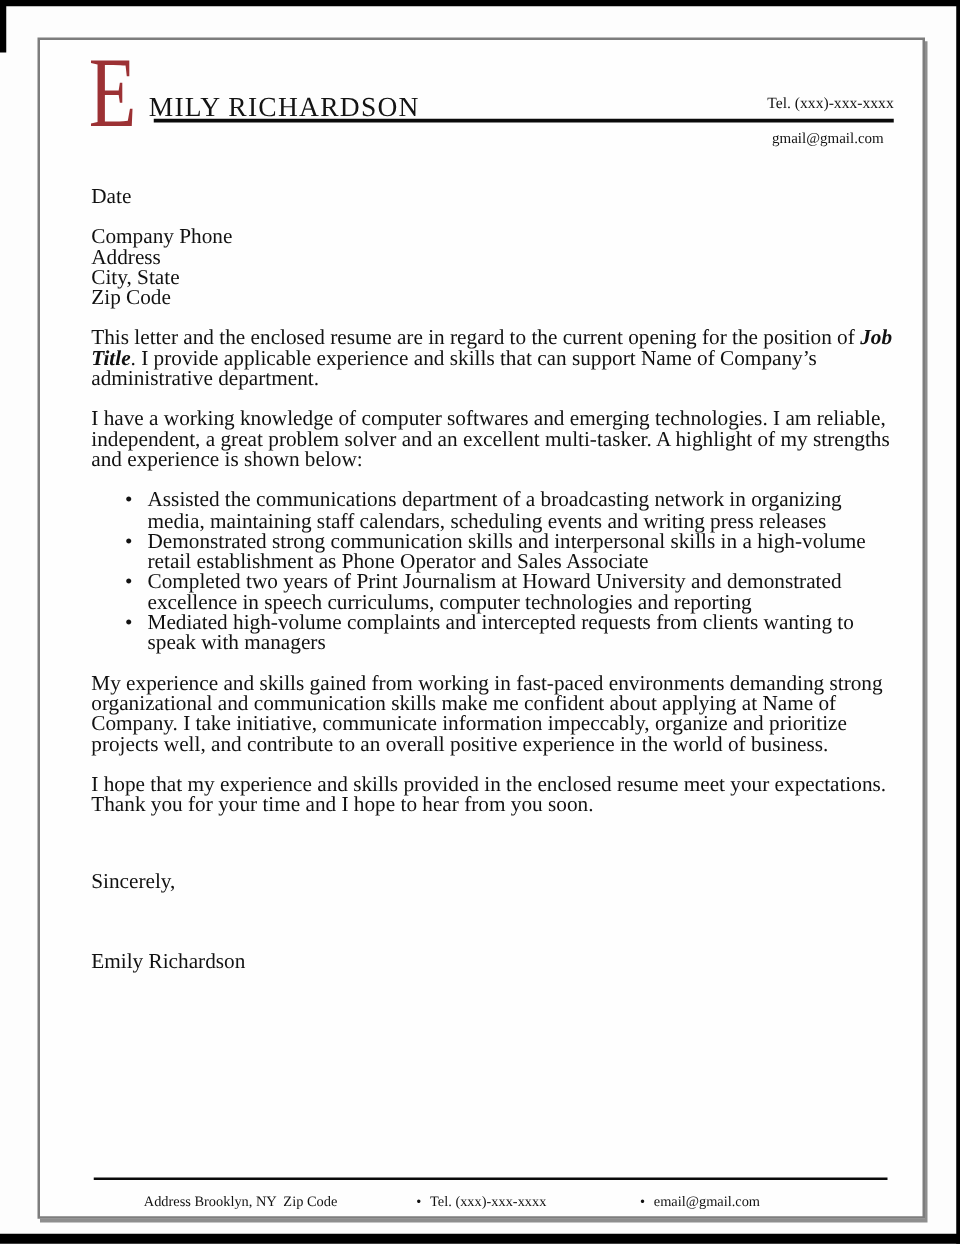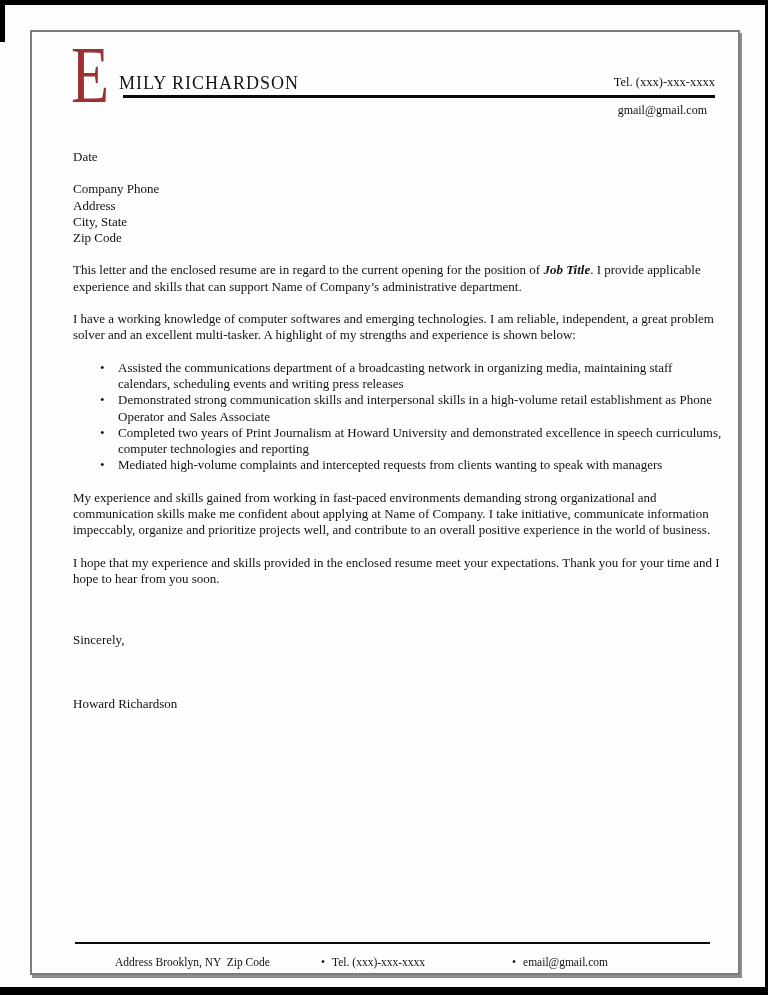--- a/index.html
+++ b/index.html
@@ -36,38 +36,38 @@
   .big-e {
     position: absolute; left: -2px; top: -17px;
     font-size: 80px; line-height: 80px;
     color: #9c3134;
     display: inline-block;
     transform: scaleX(0.78);
     transform-origin: left top;
   }
   .lh-name {
     position: absolute; left: 46px; top: 21px;
-    font-size: 18px; letter-spacing: 1px;
+    font-size: 22px; letter-spacing: 1px;
     color: #141414;
   }
   .lh-tel {
     position: absolute; right: 8px; top: 23px;
     font-size: 12.5px;
   }
   .lh-rule {
     position: absolute; left: 50px; right: 8px; top: 43px;
     height: 3px; background: #0a0a0a;
   }
   .lh-email {
     position: absolute; right: 16px; top: 51px;
     font-size: 12px;
   }
 
   
-  .doc { font-size: 13px; line-height: 16.3px; }
+  .doc { font-size: 17px; line-height: 16.3px; }
   .doc p { margin: 16px 0 0 0; }
   .doc .date       { margin-top: 25px; }
   .doc .salutation { margin-top: 29px; }
   .doc .closing    { margin-top: 45px; }
   .doc .signature  { margin-top: 47px; }
   .doc b { font-weight: bold; font-style: italic; }
 
   ul.highlights {
     margin: 16px 0 0 0;
     padding: 0 0 0 45px;
@@ -77,21 +77,21 @@
   ul.highlights li::before {
     content: "\2022";
     position: absolute; left: -18px; top: 0;
   }
 
   
   .footer { position: absolute; left: 43px; right: 28px; bottom: 19px; }
   .footer-rule { height: 2.5px; background: #0a0a0a; }
   .footer-row { position: relative; height: 18px; margin-top: 12px; font-size: 11.5px; }
   .footer-row .f-addr  { position: absolute; left: 40px;  white-space: pre-wrap; }
-  .footer-row .f-tel   { position: absolute; left: 246px; }
+  .footer-row .f-tel   { position: absolute; left: 258px; }
   .footer-row .f-email { position: absolute; left: 437px; }
   .f-sep { display: inline-block; margin-right: 7px; }
 </style>
 </head>
 <body>
 
 <div class="screen-edge edge-top"></div>
 <div class="screen-edge edge-bottom"></div>
 <div class="screen-edge edge-right"></div>
 <div class="screen-edge edge-left-corner"></div>
@@ -128,21 +128,21 @@
         <li>Completed two years of Print Journalism at Howard University and demonstrated excellence in speech curriculums, computer technologies and reporting</li>
         <li>Mediated high-volume complaints and intercepted requests from clients wanting to speak with managers</li>
       </ul>
 
       <p>My experience and skills gained from working in fast-paced environments demanding strong organizational and communication skills make me confident about applying at Name of Company. I take initiative, communicate information impeccably, organize and prioritize projects well, and contribute to an overall positive experience in the world of business.</p>
 
       <p>I hope that my experience and skills provided in the enclosed resume meet your expectations. Thank you for your time and I hope to hear from you soon.</p>
 
       <p class="closing">Sincerely,</p>
 
-      <p class="signature">Howard Richardson</p>
+      <p class="signature">Emily Richardson</p>
     </div>
 
     <div class="footer">
       <div class="footer-rule"></div>
       <div class="footer-row">
         <span class="f-addr">Address Brooklyn, NY  Zip Code</span>
         <span class="f-tel"><span class="f-sep">•</span><span>Tel. (xxx)-xxx-xxxx</span></span>
         <span class="f-email"><span class="f-sep">•</span><span>email@gmail.com</span></span>
       </div>
     </div>

